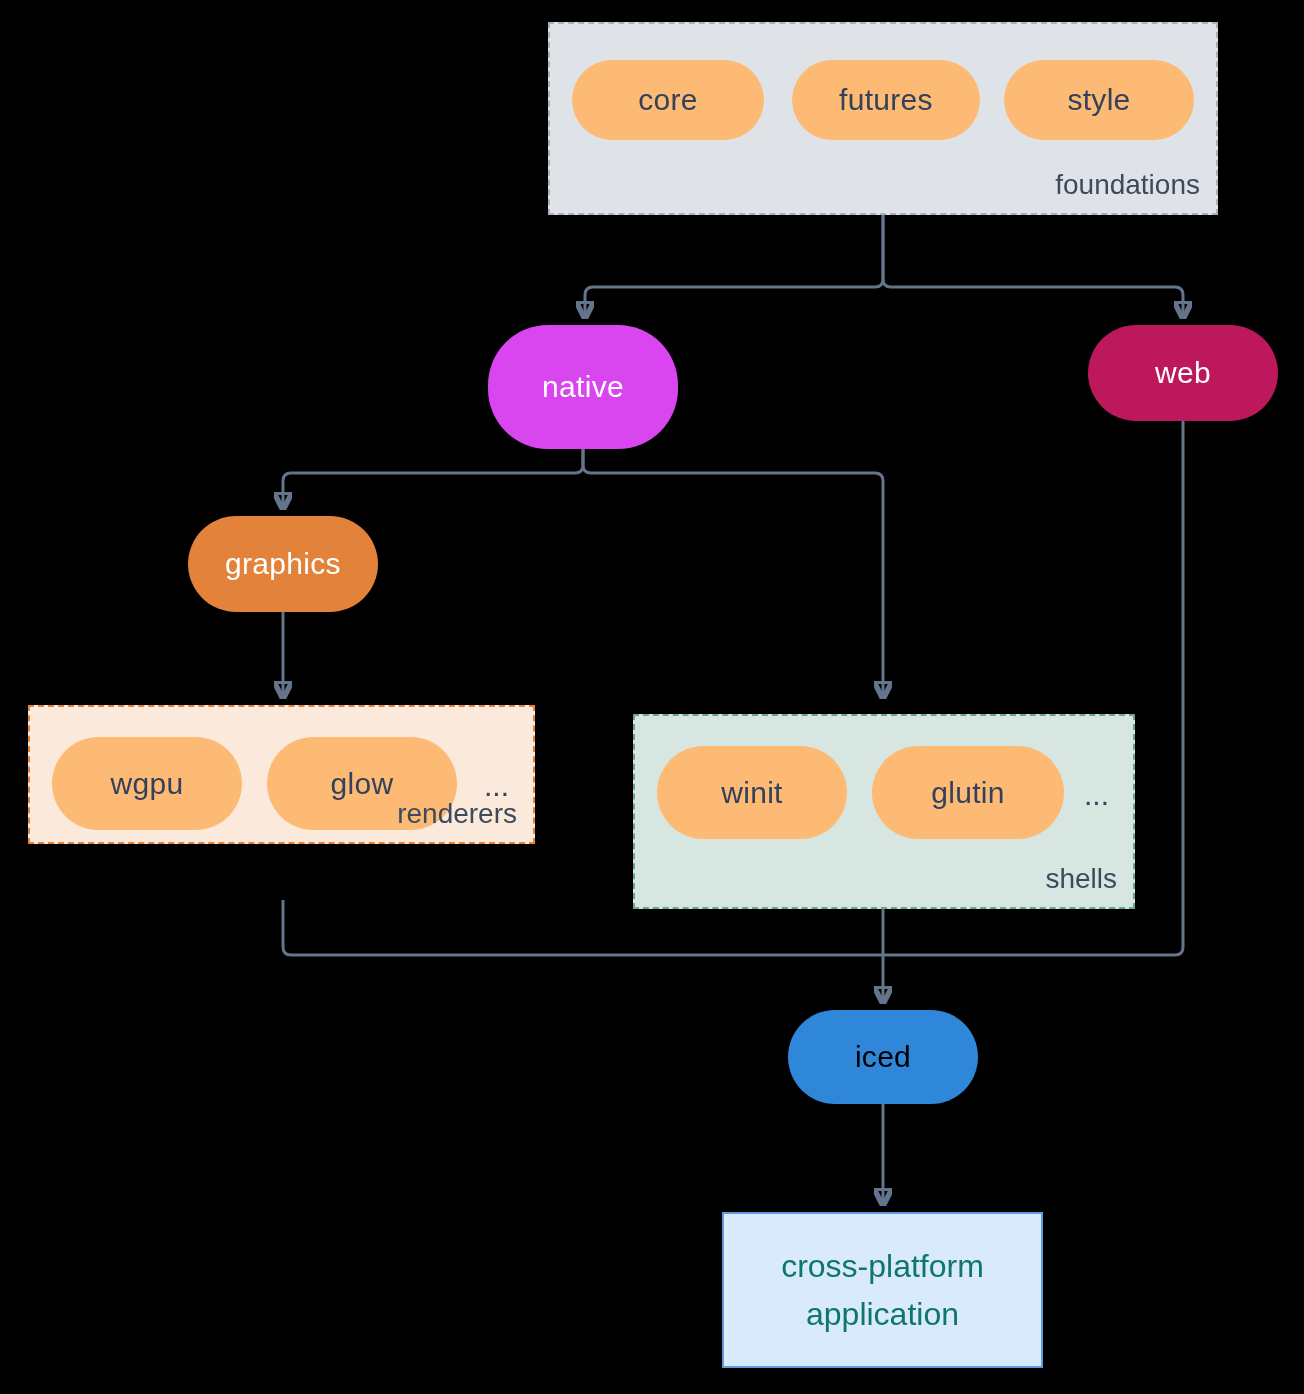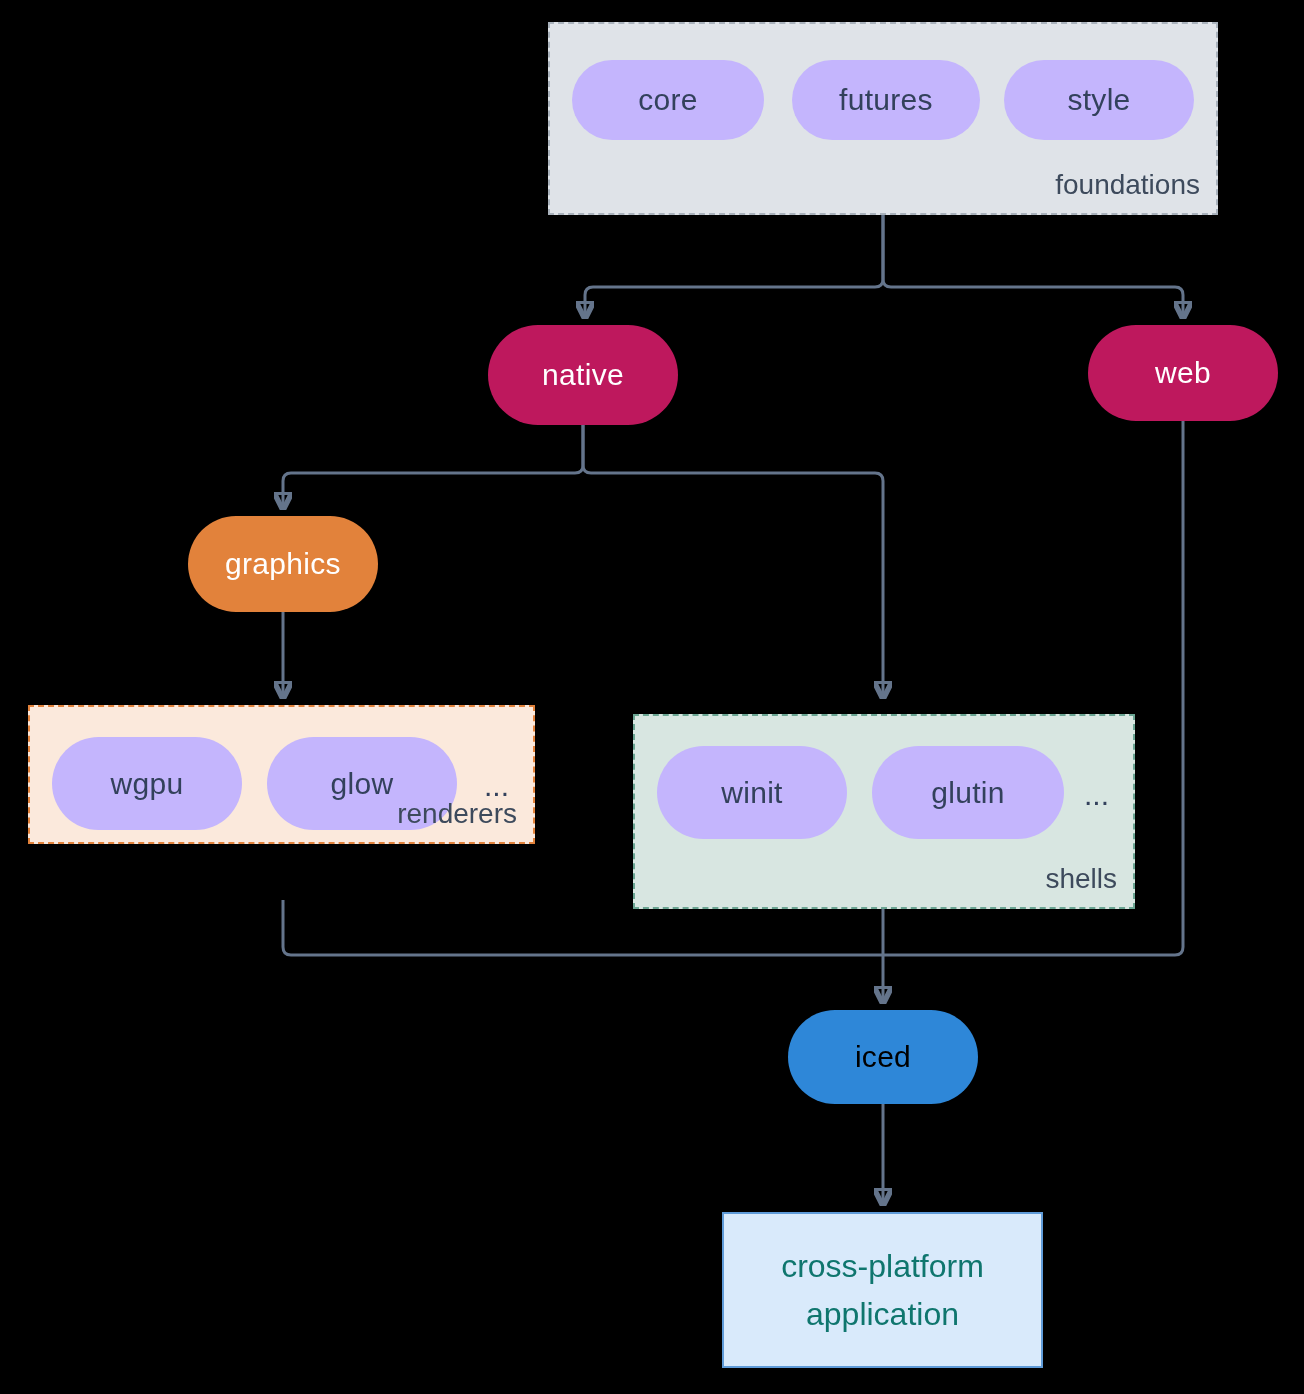--- a/index.html
+++ b/index.html
@@ -19,21 +19,21 @@
 
   .pill {
     position: absolute;
     display: flex;
     align-items: center;
     justify-content: center;
     border-radius: 60px;
     font-size: 30px;
     letter-spacing: 0.3px;
   }
-  .pill.white { background: #c4b5fd; color: #33415c; }
+  .pill.white { background: #fdba74; color: #33415c; }
 
   .group { position: absolute; }
   .group-label {
     position: absolute;
     right: 16px;
     bottom: 12px;
     font-size: 28px;
     color: #3d4a5c;
   }
   .ellipsis {
@@ -47,21 +47,21 @@
     left: 548px; top: 22px; width: 670px; height: 193px;
     background: #dfe3e8;
     border: 2px dashed #a9b2bc;
   }
   .foundations .pill { top: 36px; height: 80px; }
   .pill-core    { left: 22px;  width: 192px; }
   .pill-futures { left: 242px; width: 188px; }
   .pill-style   { left: 454px; width: 190px; }
 
   
-  .pill-native   { left: 488px;  top: 325px;  width: 190px; height: 100px; background: #be185d; color: #fff; }
+  .pill-native   { left: 488px;  top: 325px;  width: 190px; height: 124px; background: #d946ef; color: #fff; }
   .pill-web      { left: 1088px; top: 325px;  width: 190px; height: 96px; background: #be185d; color: #fff; }
   .pill-graphics { left: 188px;  top: 516px;  width: 190px; height: 96px; background: #e2823b; color: #fff; }
   .pill-iced     { left: 788px;  top: 1010px; width: 190px; height: 94px; background: #2e87d8; color: #000000; }
 
   
   .renderers {
     left: 28px; top: 705px; width: 507px; height: 139px;
     background: #fbe9dc;
     border: 2px dashed #e2823b;
   }

